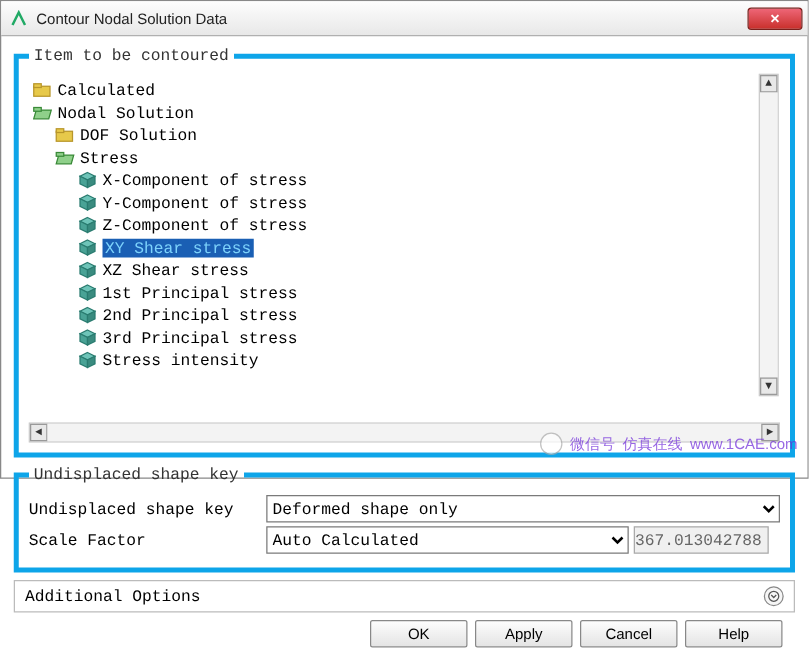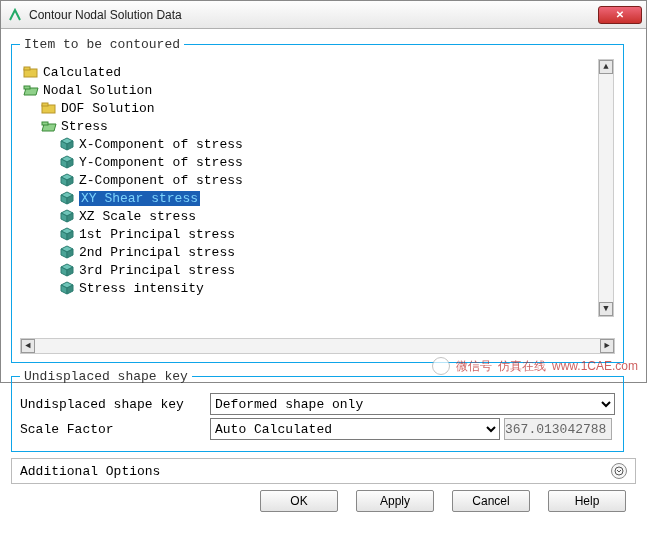--- a/index.html
+++ b/index.html
@@ -31,22 +31,22 @@
     background: linear-gradient(#e67, #c9302c);
     border: 1px solid #7a1f1b;
     border-radius: 3px;
     color: #fff; font-family: Arial;
     font-size: 10px; font-weight:bold;
     display:flex; align-items:center; justify-content:center;
     cursor: pointer;
   }
   .body { padding: 6px 10px 6px 10px; }
   fieldset.group {
-    border: 1px solid #0ea5e9;
-    margin: 2px 12px 6px 0; padding: 6px 8px 8px 8px;
+    border: 4px solid #0ea5e9;
+    margin: 2px 0 6px 0; padding: 6px 8px 8px 8px;
     position: relative;
   }
   fieldset.group > legend {
     font-family: "Courier New", monospace;
     font-size: 13px; color: #333;
     padding: 0 4px;
   }
   .tree-wrap {
     background:#fff; border: 1px solid #fff;
     position:relative; height: 278px;
@@ -94,31 +94,31 @@
   .addl {
     border:1px solid #bbb; height:26px;
     display:flex; align-items:center; justify-content:space-between;
     padding:0 8px; margin-top:2px;
   }
   .chev {
     width:16px;height:16px;border:1px solid #888;border-radius:50%;
     display:flex;align-items:center;justify-content:center;font-size:10px;background:#f6f6f6;
   }
   .buttons {
-    display:flex; justify-content:flex-end; gap:18px;
+    display:flex; justify-content:flex-end; gap:6px;
     padding:6px 10px 0 10px;
   }
   .btn {
     font-family:"Segoe UI", Tahoma, sans-serif; font-size:12px;
     width:78px; height:22px; background:linear-gradient(#fdfdfd,#e4e4e4);
     border:1px solid #888; border-radius:2px; cursor:pointer;
   }
   .watermark {
-    position:absolute; right:8px; bottom:7px;
-    font-family:Arial; font-size:12px; color:#b91c1c; opacity:.7;
+    position:absolute; right:8px; bottom:18px;
+    font-family:Arial; font-size:12px; color:#6d28d9; opacity:.7;
     display:flex; align-items:center; gap:6px;
   }
   .watermark .circ{width:18px;height:18px;border:1px solid #aaa;border-radius:50%;background:#fff;}
 </style>
 </head>
 <body>
 
 <div class="dialog">
 
   <div class="titlebar">
@@ -233,21 +233,21 @@
               <div class="row">
                 <span class="ind"></span>
                 <span class="ind"></span>
                 <span class="cube-ico">
                   <svg width="14" height="14">
                     <polygon points="7,1 13,4 7,7 1,4" fill="#6ec4b8" stroke="#2a7c70"></polygon>
                     <polygon points="1,4 7,7 7,13 1,10" fill="#4aa396" stroke="#2a7c70"></polygon>
                     <polygon points="13,4 7,7 7,13 13,10" fill="#3a8b7f" stroke="#2a7c70"></polygon>
                   </svg>
                 </span>
-                <span class="label ">XZ Scale stress</span>
+                <span class="label ">XZ Shear stress</span>
               </div>
               <div class="row">
                 <span class="ind"></span>
                 <span class="ind"></span>
                 <span class="cube-ico">
                   <svg width="14" height="14">
                     <polygon points="7,1 13,4 7,7 1,4" fill="#6ec4b8" stroke="#2a7c70"></polygon>
                     <polygon points="1,4 7,7 7,13 1,10" fill="#4aa396" stroke="#2a7c70"></polygon>
                     <polygon points="13,4 7,7 7,13 13,10" fill="#3a8b7f" stroke="#2a7c70"></polygon>
                   </svg>

